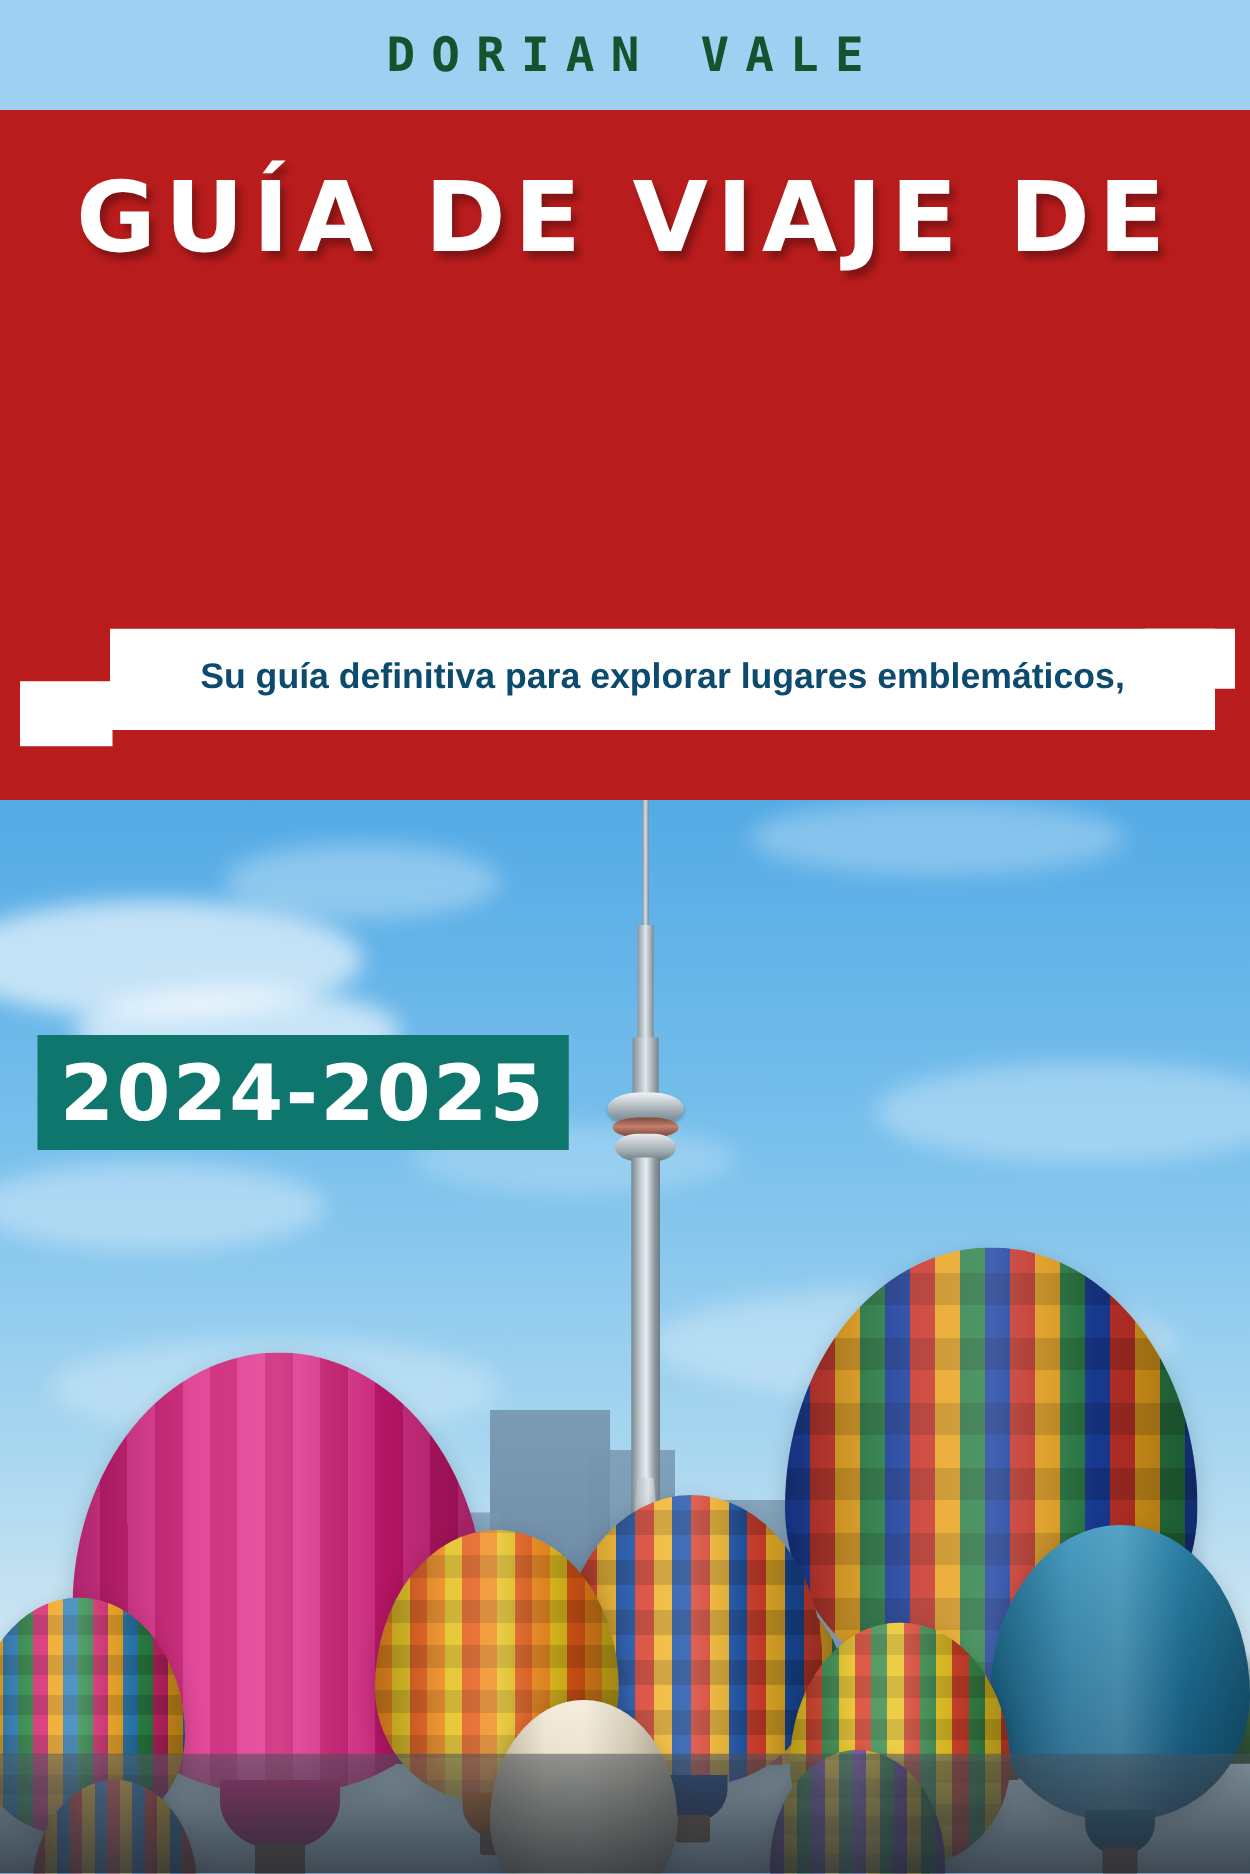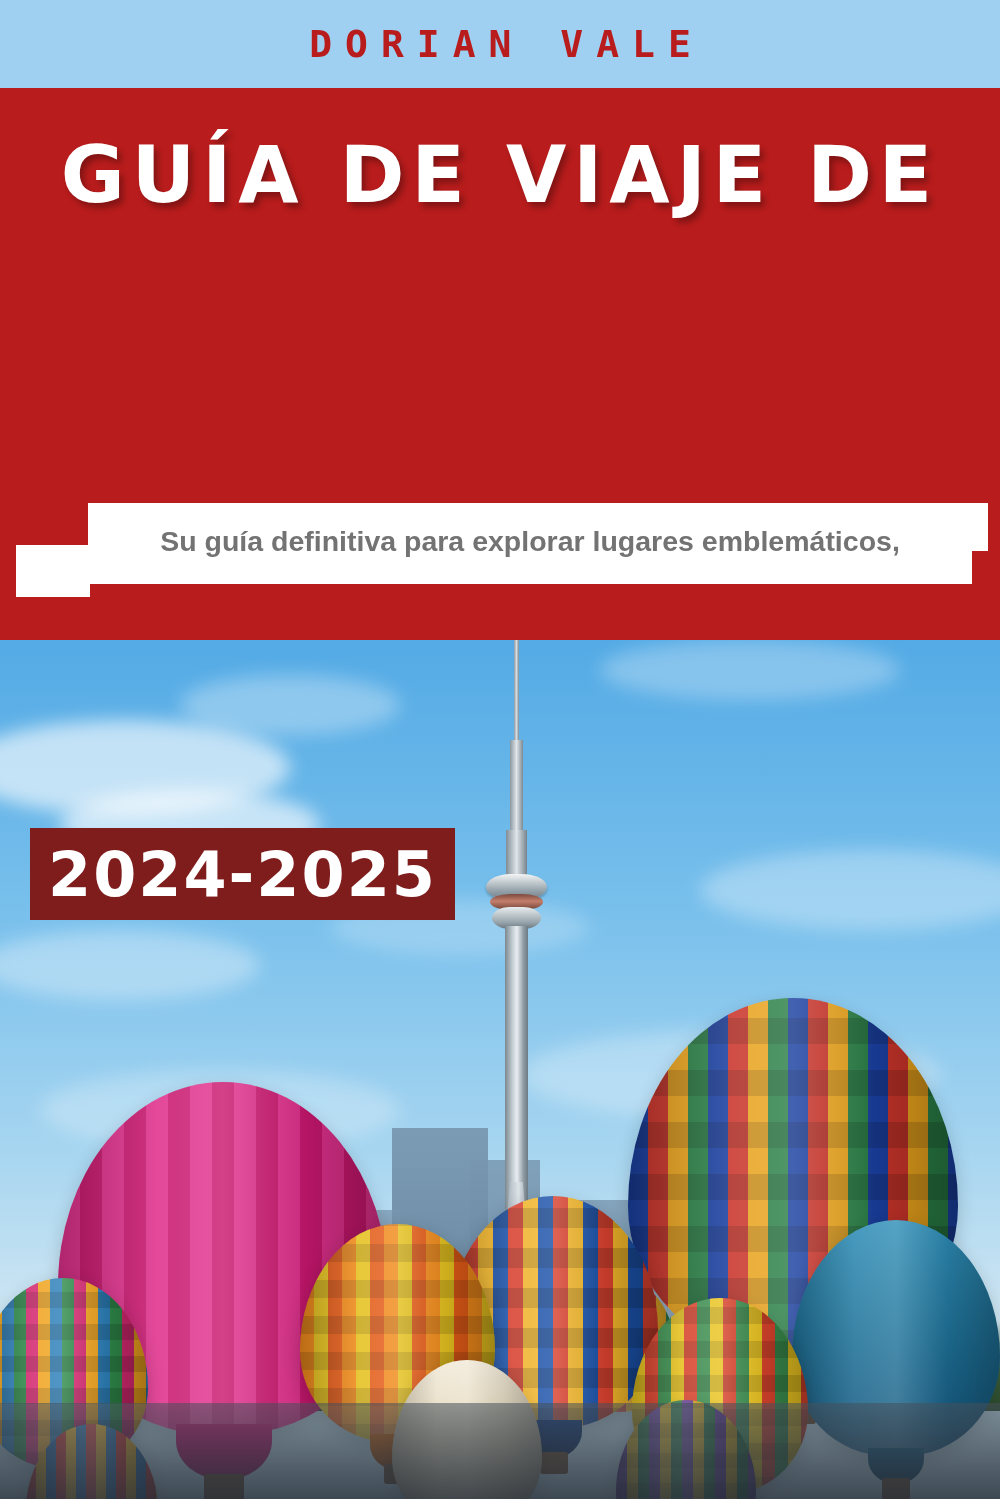--- a/index.html
+++ b/index.html
@@ -28,21 +28,21 @@
     display: flex;
     align-items: center;
     justify-content: center;
     z-index: 6;
   }
   .author-name {
     font-family: "DejaVu Sans Mono", monospace;
     font-size: 38px;
     font-weight: bold;
     letter-spacing: 13px;
-    color: #b91c1c;
+    color: #14532d;
     text-indent: 13px;
   }
 
   
   .title-panel {
     position: absolute;
     left: 0; top: 88px;
     width: 1000px;
     height: 552px;
     background: #b91c1c;
@@ -81,21 +81,21 @@
     width: 884px;
     background: #ffffff;
     padding: 18px 26px 22px 26px;
     box-sizing: border-box;
     z-index: 7;
   }
   .subtitle-band .line {
     font-family: "Liberation Sans", sans-serif;
     font-size: 28.5px;
     font-weight: bold;
-    color: #737373;
+    color: #0c4a6e;
     text-align: center;
     line-height: 1.45;
     white-space: nowrap;
   }
   .subtitle-notch {
     position: absolute;
     left: 16px; top: 545px;
     width: 74px;
     height: 52px;
     background: #ffffff;
@@ -232,21 +232,21 @@
     background: #6b4a2c;
     border-radius: 3px;
   }
 
   
   .year-badge {
     position: absolute;
     left: 30px; top: 828px;
     width: 425px;
     height: 92px;
-    background: #7f1d1d;
+    background: #0f766e;
     z-index: 8;
     display: flex;
     align-items: center;
     justify-content: center;
   }
   .year-text {
     font-family: "DejaVu Sans", sans-serif;
     font-size: 62px;
     font-weight: bold;
     color: #ffffff;

